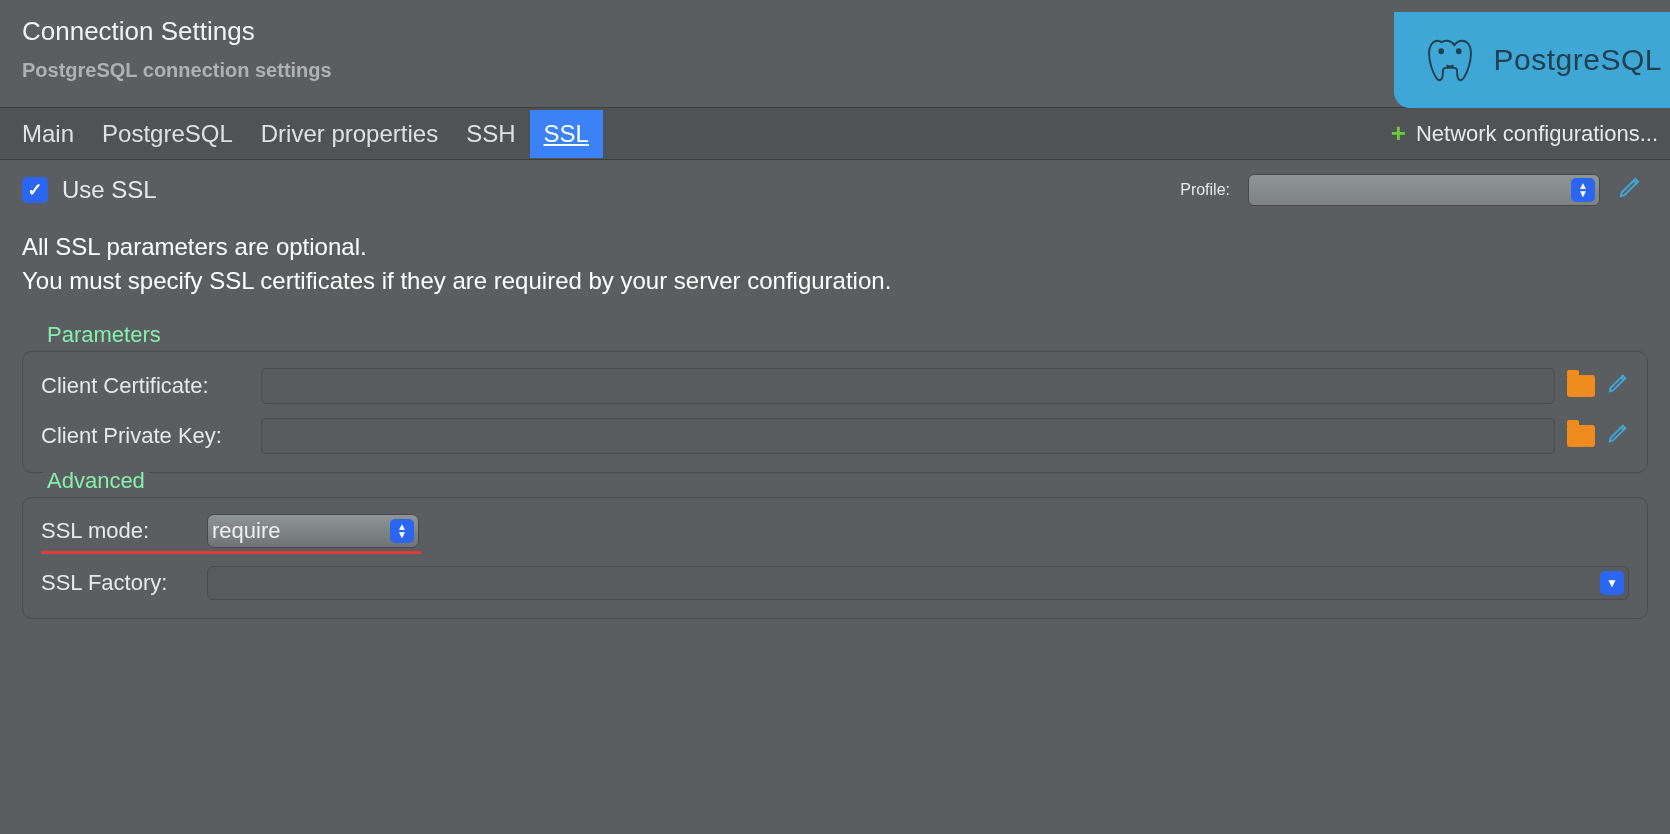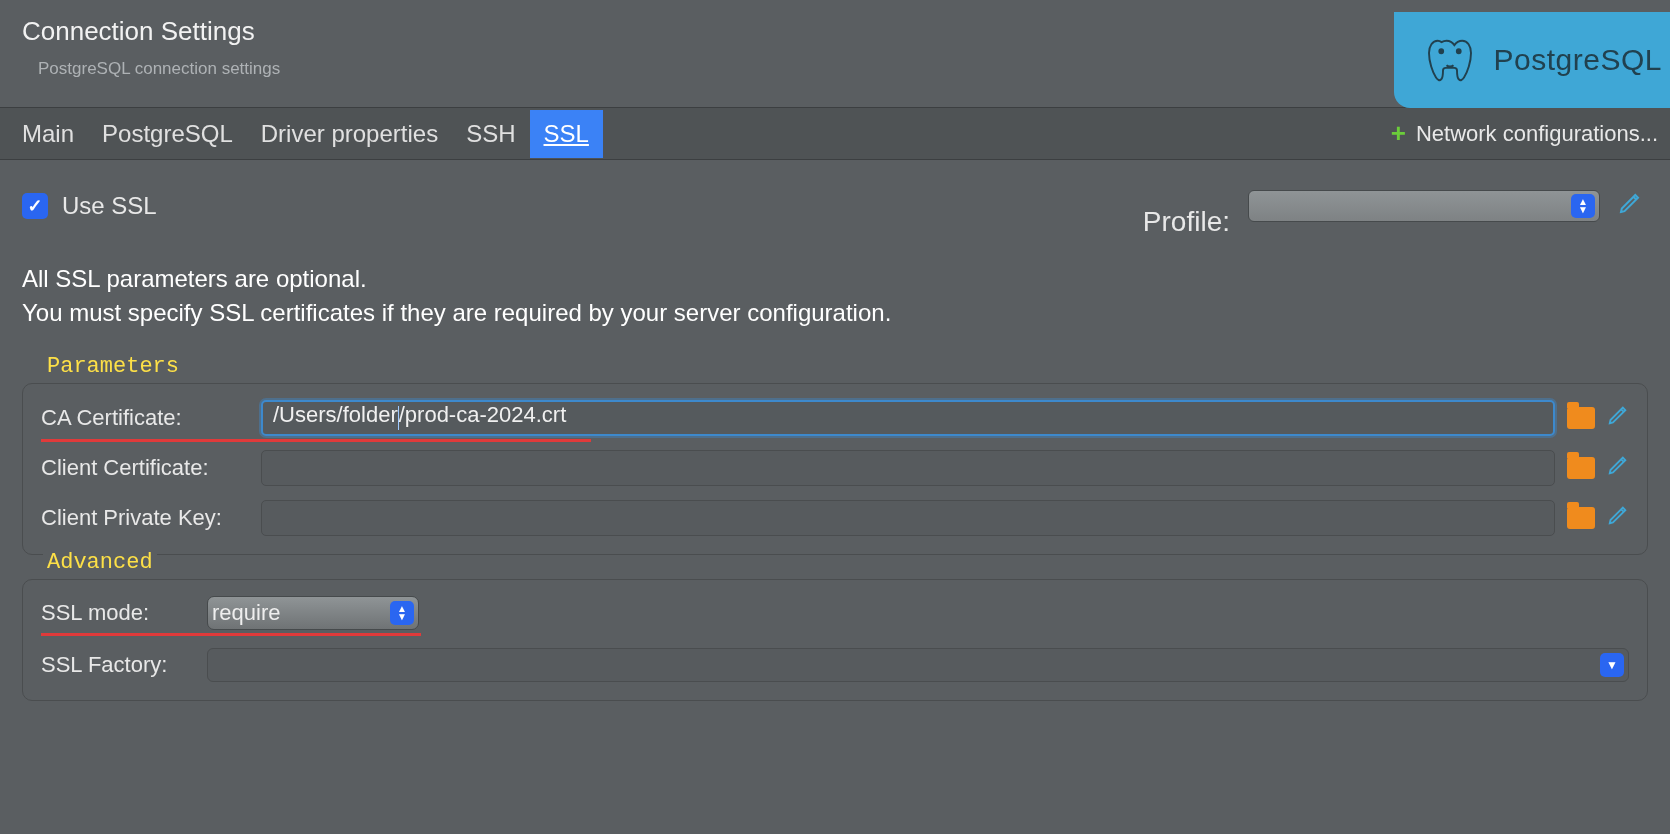--- a/index.html
+++ b/index.html
@@ -21,24 +21,23 @@
     height: 108px;
     border-bottom: 1px solid #3c3f41;
   }
   .header-text h1 {
     font-size: 26px;
     font-weight: 400;
     color: #f2f2f2;
     margin-bottom: 12px;
   }
   .header-text p {
-    font-size: 17px;
+    font-size: 20px;
     color: #aeb2b5;
-    font-weight: 400;
-    margin-left: 16px;
+    font-weight: 700;
   }
   .brand-badge {
     background: #3fa7d6;
     color: #233a4a;
     display: flex;
     align-items: center;
     gap: 16px;
     padding: 16px 8px 16px 28px;
     border-radius: 0 0 0 16px;
     margin-top: -4px;
@@ -102,21 +101,21 @@
     font-size: 18px;
     font-weight: 800;
   }
   .use-ssl-label { font-size: 24px; }
 
   .profile-wrap {
     display: flex;
     align-items: center;
     gap: 18px;
   }
-  .profile-label { font-size: 28px; margin-top: 32px; }
+  .profile-label { font-size: 16px; }
   .profile-select {
     width: 352px; height: 32px;
     background: linear-gradient(#8f9496, #7e8284);
     border: 1px solid #464a4c;
     border-radius: 6px;
     position: relative;
   }
   .select-chevrons {
     position: absolute;
     right: 4px; top: 3px;
@@ -151,22 +150,21 @@
     margin: 0 0 24px 0;
     position: relative;
   }
   .fieldset-legend {
     position: absolute;
     top: -30px;
     left: 20px;
     background: #5a5e61;
     padding: 0 4px;
     font-size: 22px;
-    color: #fde047;
-    font-family: Liberation Mono, monospace;
+    color: #86efac;
   }
 
   .form-row {
     display: flex;
     align-items: center;
     gap: 12px;
     margin-bottom: 14px;
     position: relative;
   }
   .form-row:last-child { margin-bottom: 0; }
@@ -301,33 +299,20 @@
   </div>
 
   <div class="hint">
     <div>All SSL parameters are optional.</div>
     <div>You must specify SSL certificates if they are required by your server configuration.</div>
   </div>
 
   <div class="fieldset">
     <div class="fieldset-legend">Parameters</div>
 
-    <div class="form-row">
-      <div class="form-label">CA Certificate:</div>
-      <div class="text-input focused">
-        <span>/Users/folder</span><span class="text-cursor"></span><span>/prod-ca-2024.crt</span>
-      </div>
-      <div class="folder-icon"></div>
-      <span class="pencil-icon">
-        <svg width="22" height="22" viewBox="0 0 24 24" fill="none" stroke="#3fa7d6" stroke-width="2">
-            <path d="M3 21l3.5-.8L20 6.7 17.3 4 3.8 17.5 3 21zM15.5 5.8l2.7 2.7"></path>
-          </svg>
-      </span>
-      <div class="underline-red" style="left:0; width:550px;"></div>
-    </div>
 
     <div class="form-row">
       <div class="form-label">Client Certificate:</div>
       <input class="text-input" value="" style="">
       <div class="folder-icon"></div>
       <span class="pencil-icon">
         <svg width="22" height="22" viewBox="0 0 24 24" fill="none" stroke="#3fa7d6" stroke-width="2">
             <path d="M3 21l3.5-.8L20 6.7 17.3 4 3.8 17.5 3 21zM15.5 5.8l2.7 2.7"></path>
           </svg>
       </span>

